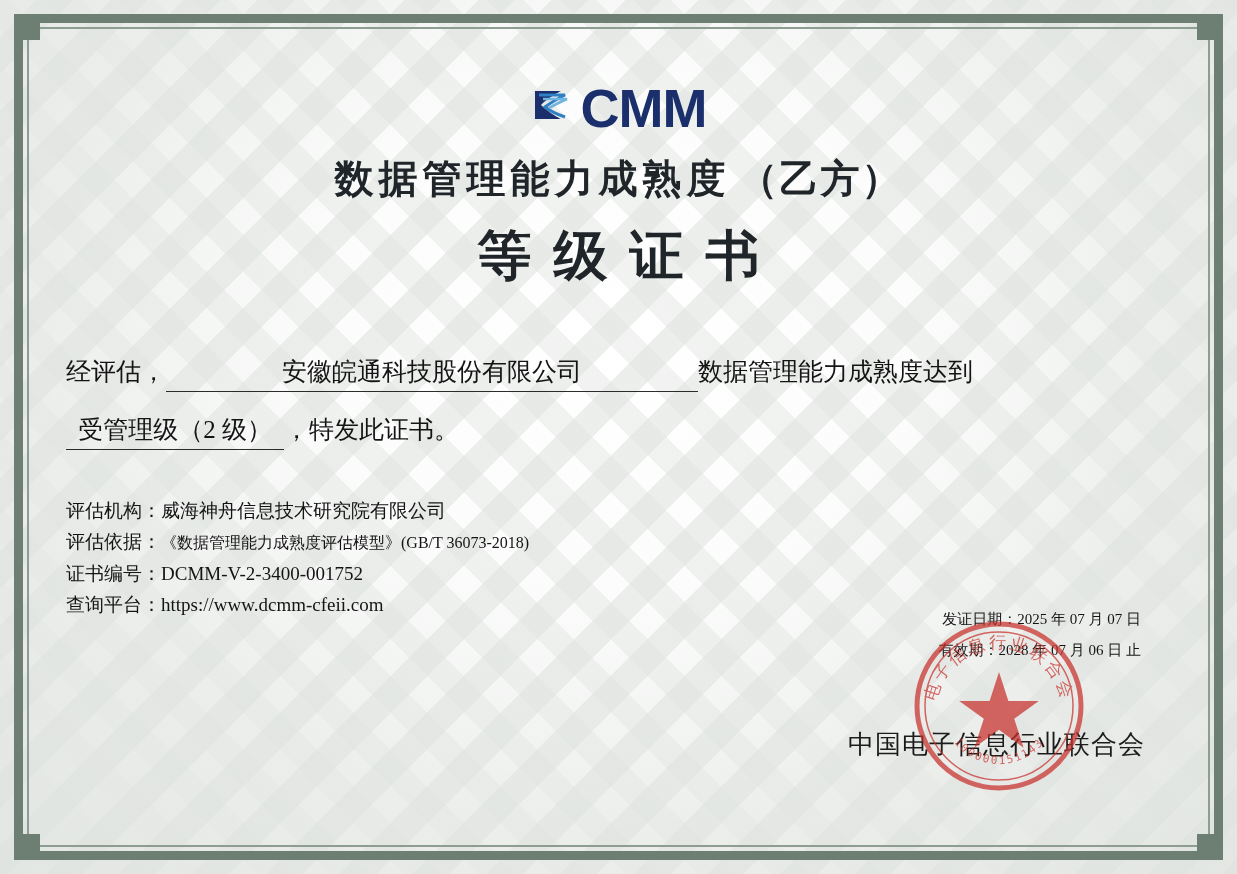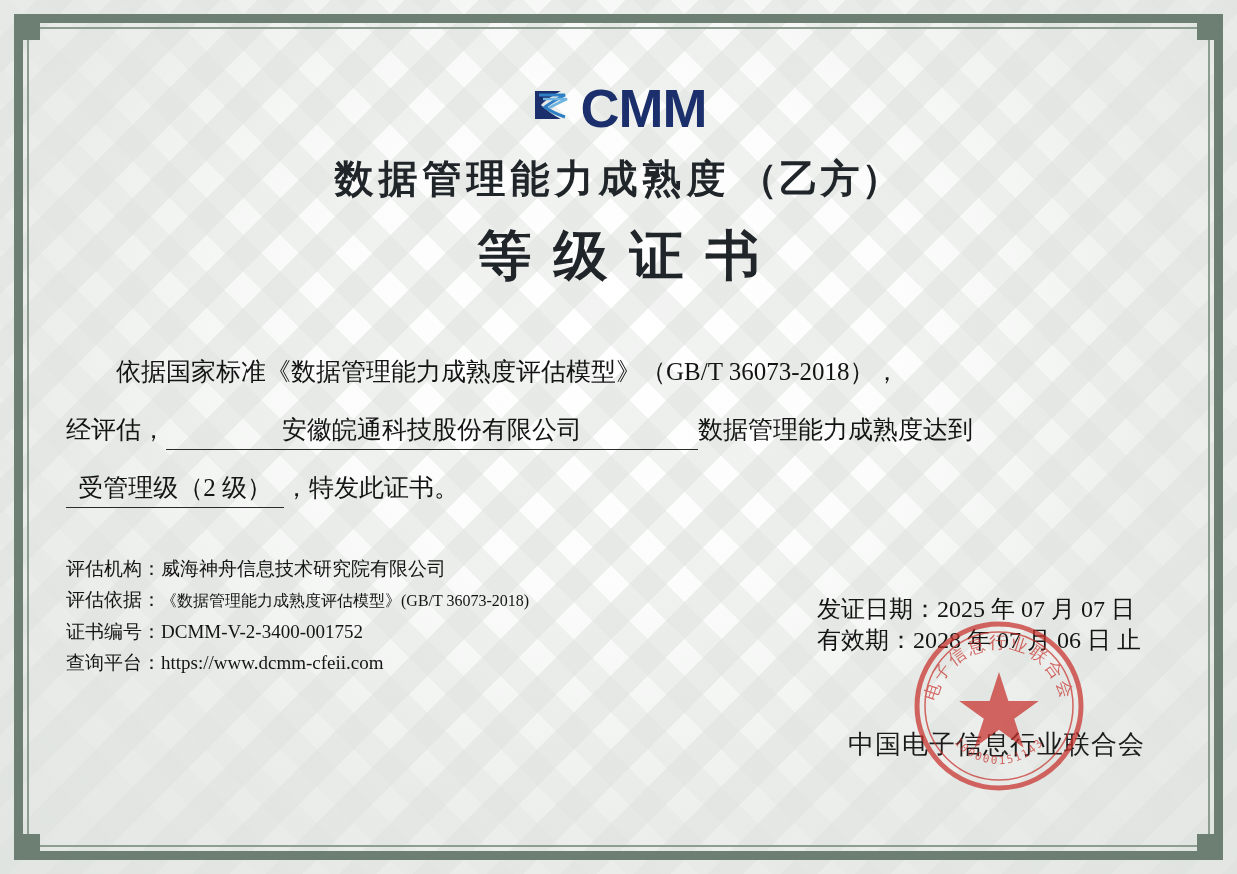--- a/index.html
+++ b/index.html
@@ -149,23 +149,23 @@
     line-height: 31px;
   }
   .details .row { white-space: nowrap; }
   .details .label { display: inline-block; }
   .details .val-sm { font-size: 16px; }
 
   
   .dates {
     position: absolute;
     right: 56px;
-    bottom: 178px;
-    text-align: left;
-    font-size: 24px;
+    bottom: 168px;
+    text-align: right;
+    font-size: 15px;
     line-height: 31px;
     color: #141414;
   }
 
   
   .issuer {
     position: absolute;
     right: 52px;
     bottom: 72px;
     font-family: "DejaVu Sans", sans-serif;
@@ -210,21 +210,20 @@
       </span>
       <span class="logo">CMM</span>
     </div>
 
     <div class="title-1">
       <span>数据管理能力成熟度</span><span class="paren">（乙方）</span>
     </div>
     <div class="title-2">等级证书</div>
 
     <div class="body-block">
-      <div class="body-line indent">依据国家标准《数据管理能力成熟度评估模型》（GB/T 36073-2018），</div>
       <div class="body-line">
         <span>经评估，</span><span class="fill company">安徽皖通科技股份有限公司</span><span>数据管理能力成熟度达到</span>
       </div>
       <div class="body-line">
         <span class="fill level">受管理级（2 级）</span><span>，特发此证书。</span>
       </div>
     </div>
 
     <div class="details">
       <div class="row">

